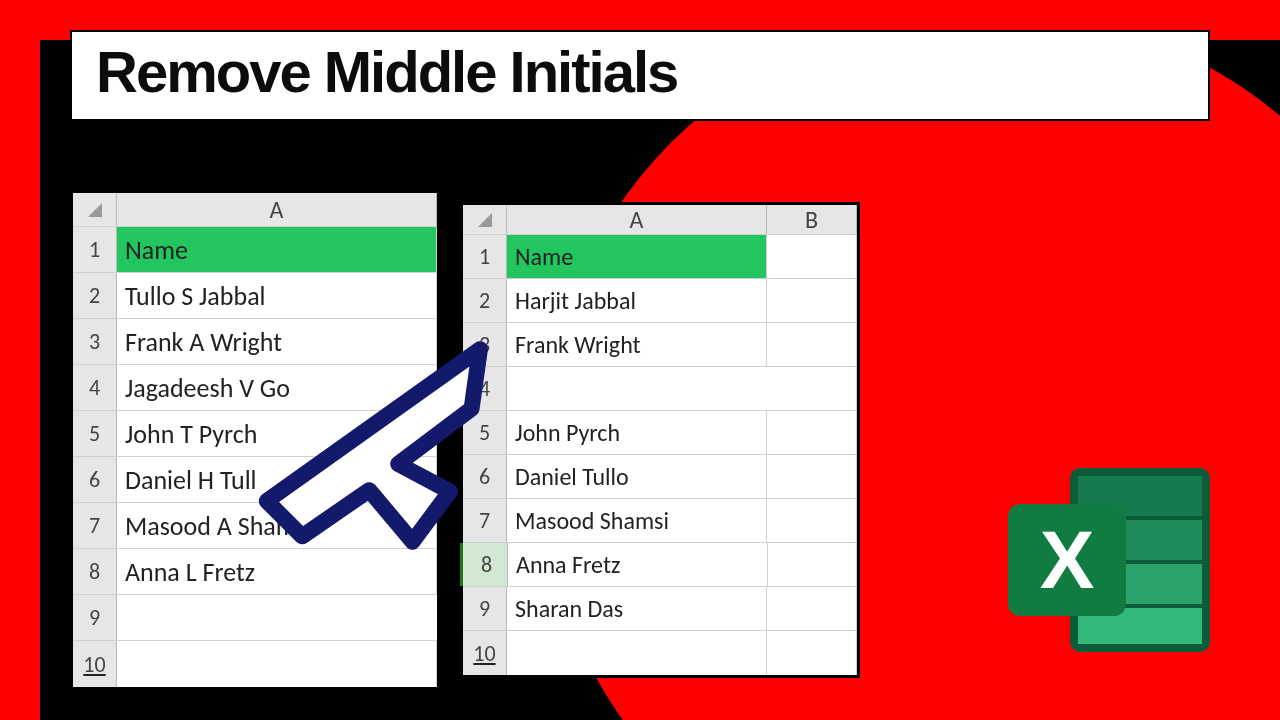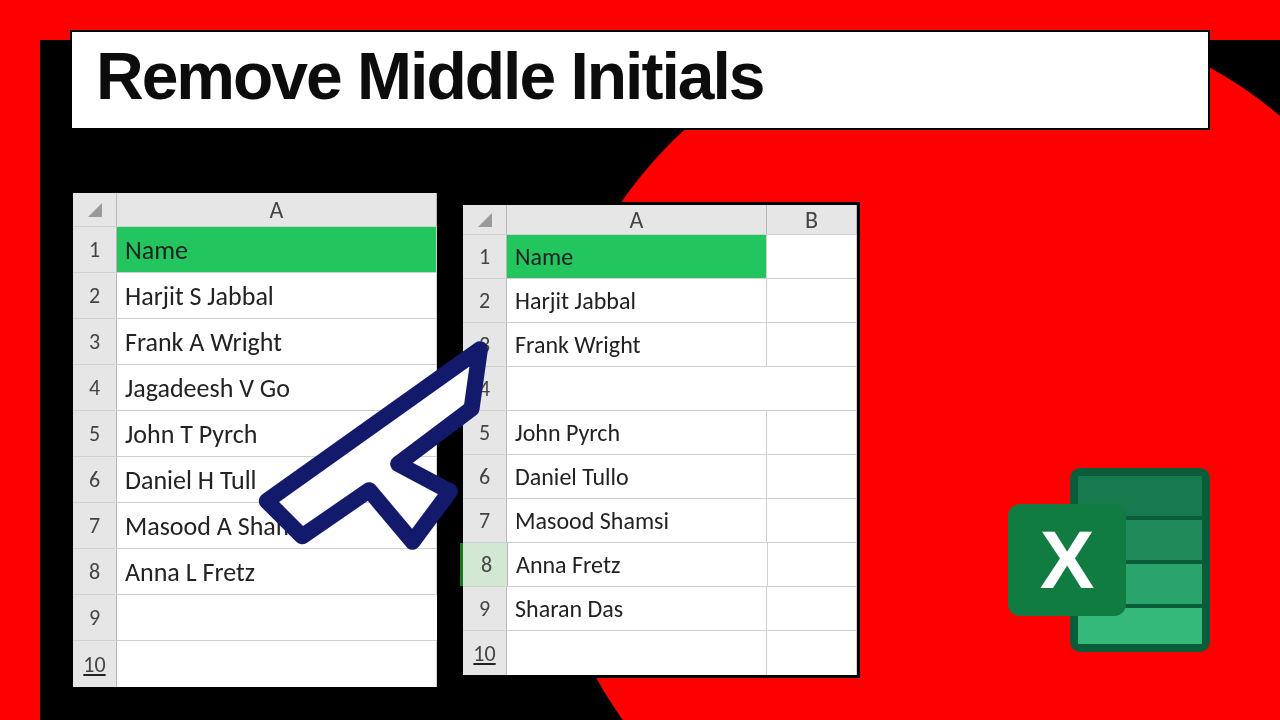--- a/index.html
+++ b/index.html
@@ -27,21 +27,21 @@
     position: absolute;
     left: 70px; top: 30px;
     width: 1140px;
     background: #fff;
     padding: 6px 24px 14px 24px;
     border: 2px solid #000;
   }
   .title-text {
     font-family: Arial, Helvetica, sans-serif;
     font-weight: 900;
-    font-size: 66px;
+    font-size: 58px;
     letter-spacing: -2px;
     color: #0c0c0c;
   }
   .sheet {
     position: absolute;
     background: #fff;
     border: 3px solid #000;
     font-family: Calibri, Arial, sans-serif;
     color: #222;
   }
@@ -113,21 +113,21 @@
         </svg>
     </div>
     <div class="colhdr">A</div>
   </div>
   <div class="srow data-row">
     <div class="rowhdr">1</div>
     <div class="cell yellow">Name</div>
   </div>
   <div class="srow data-row">
     <div class="rowhdr">2</div>
-    <div class="cell">Harjit S Jabbal</div>
+    <div class="cell">Tullo S Jabbal</div>
   </div>
   <div class="srow data-row">
     <div class="rowhdr">3</div>
     <div class="cell">Frank A Wright</div>
   </div>
   <div class="srow data-row">
     <div class="rowhdr">4</div>
     <div class="cell">Jagadeesh V Go</div>
   </div>
   <div class="srow data-row">

